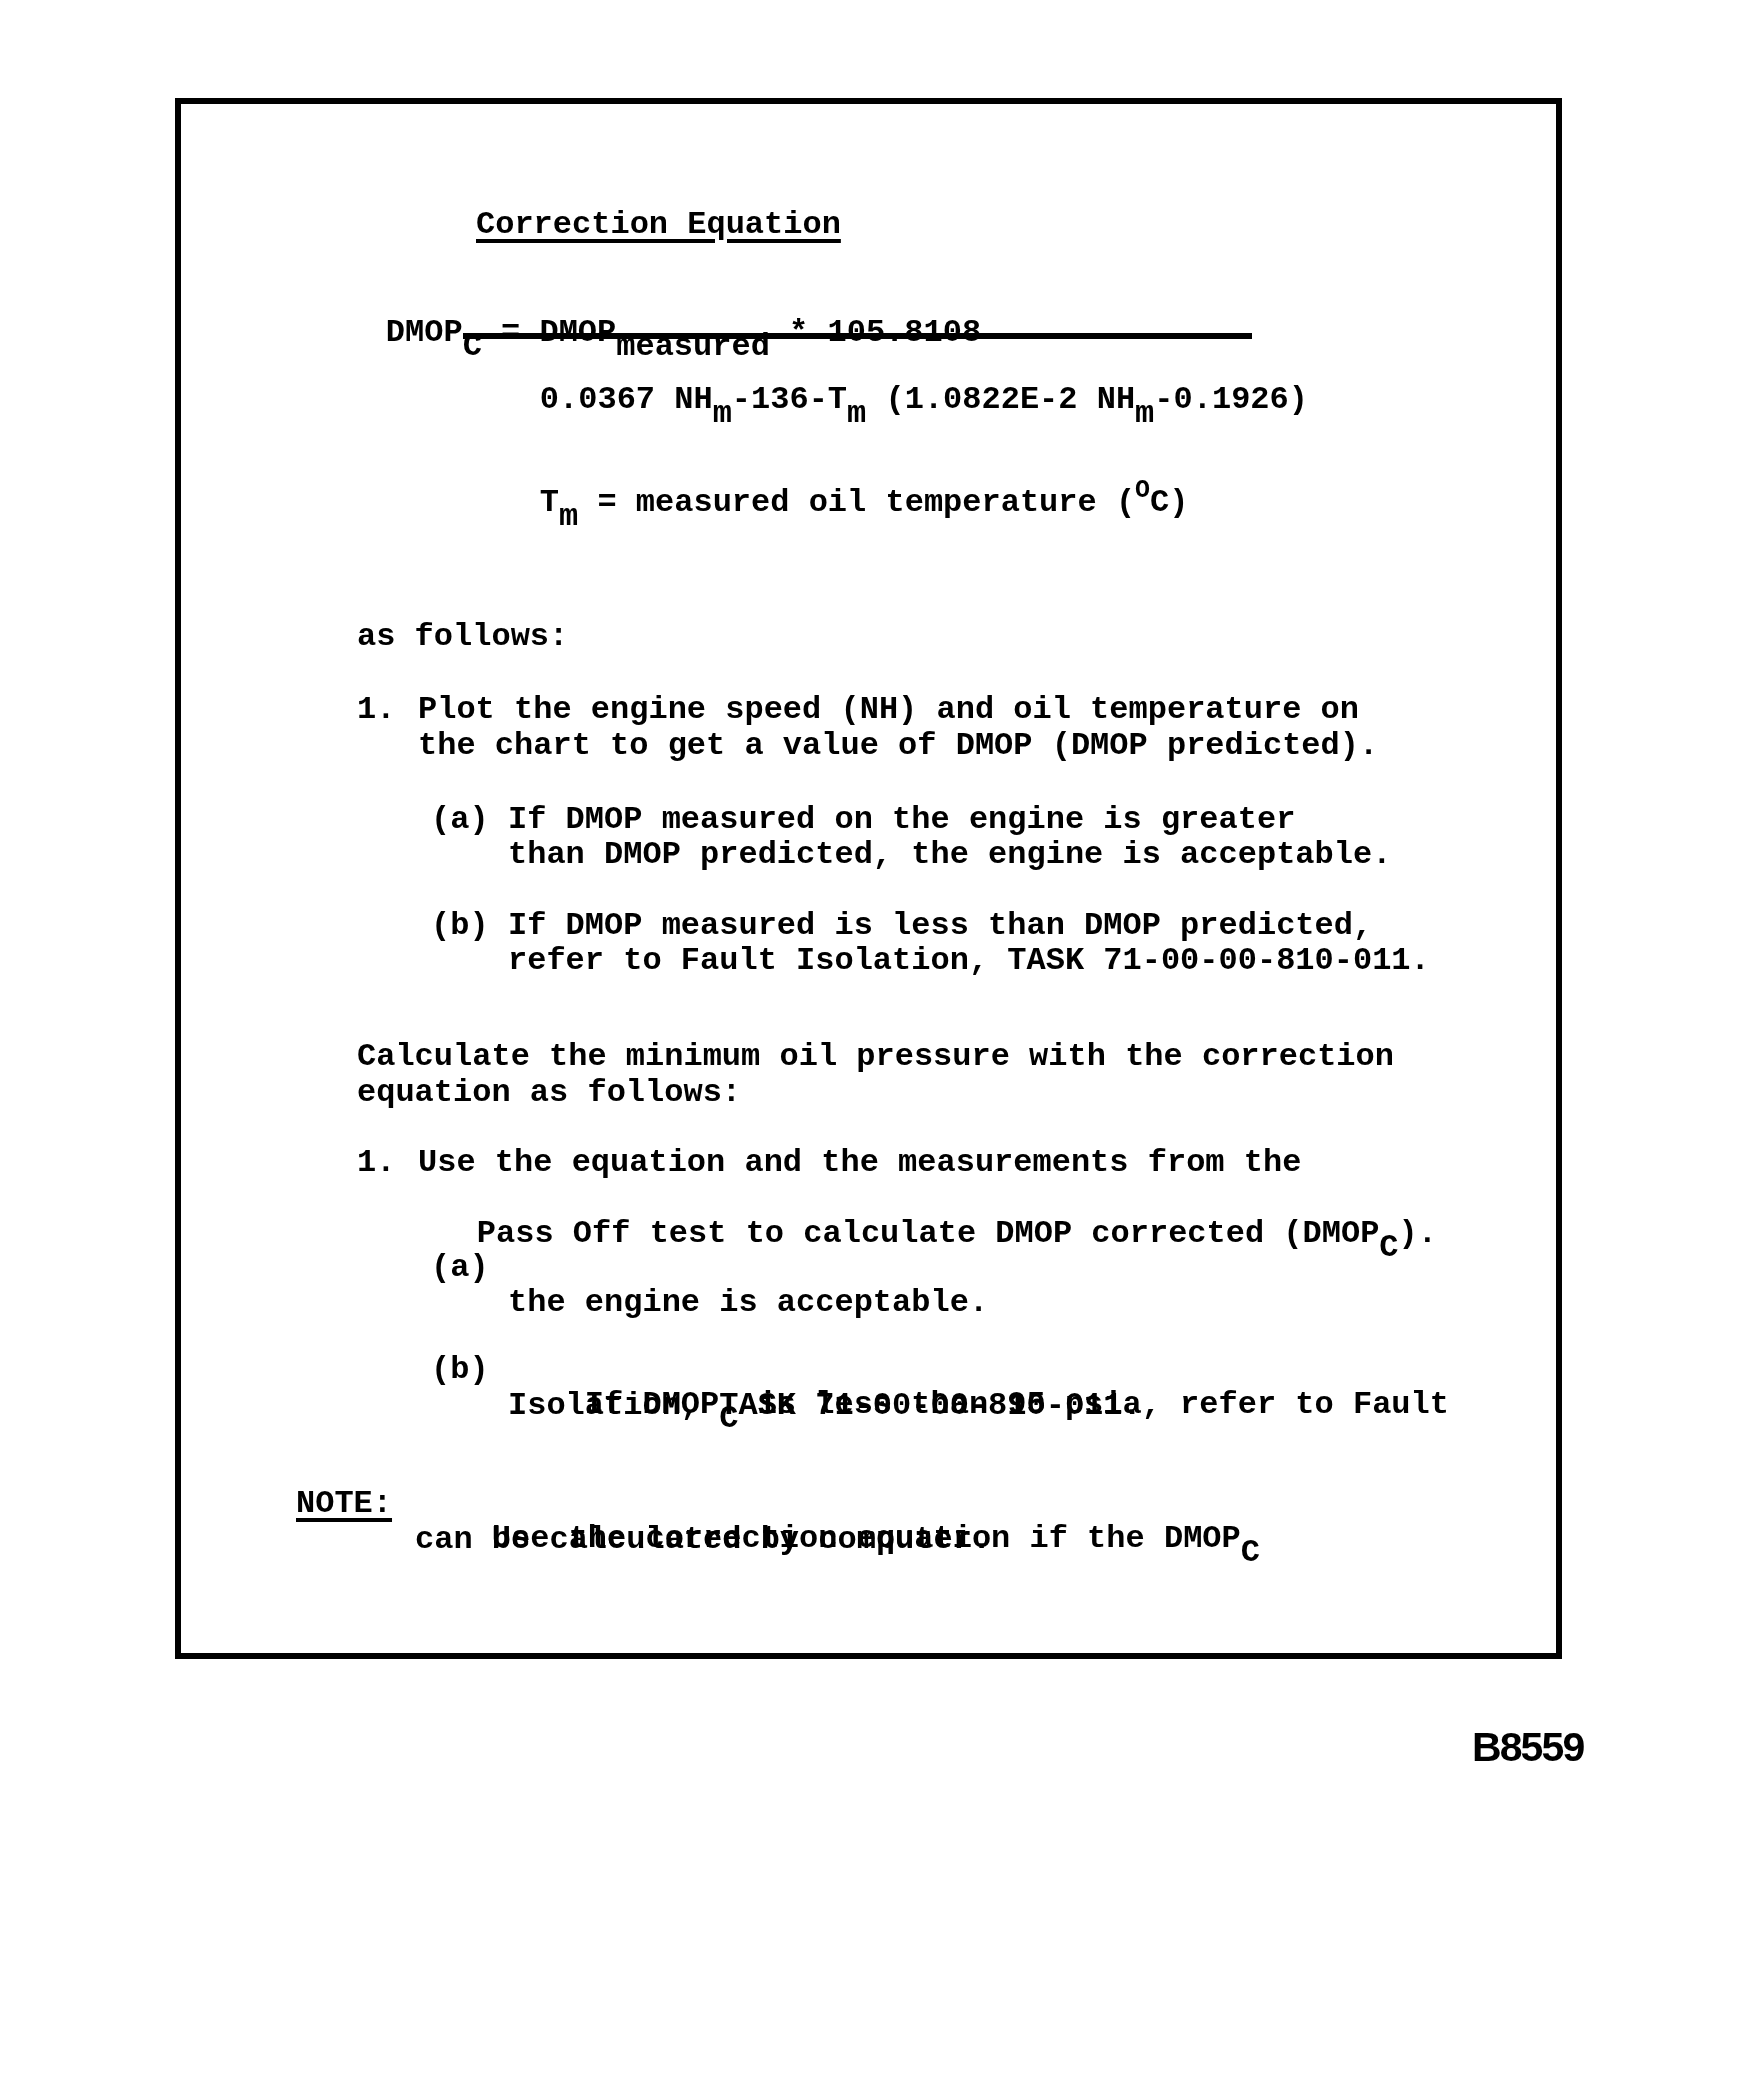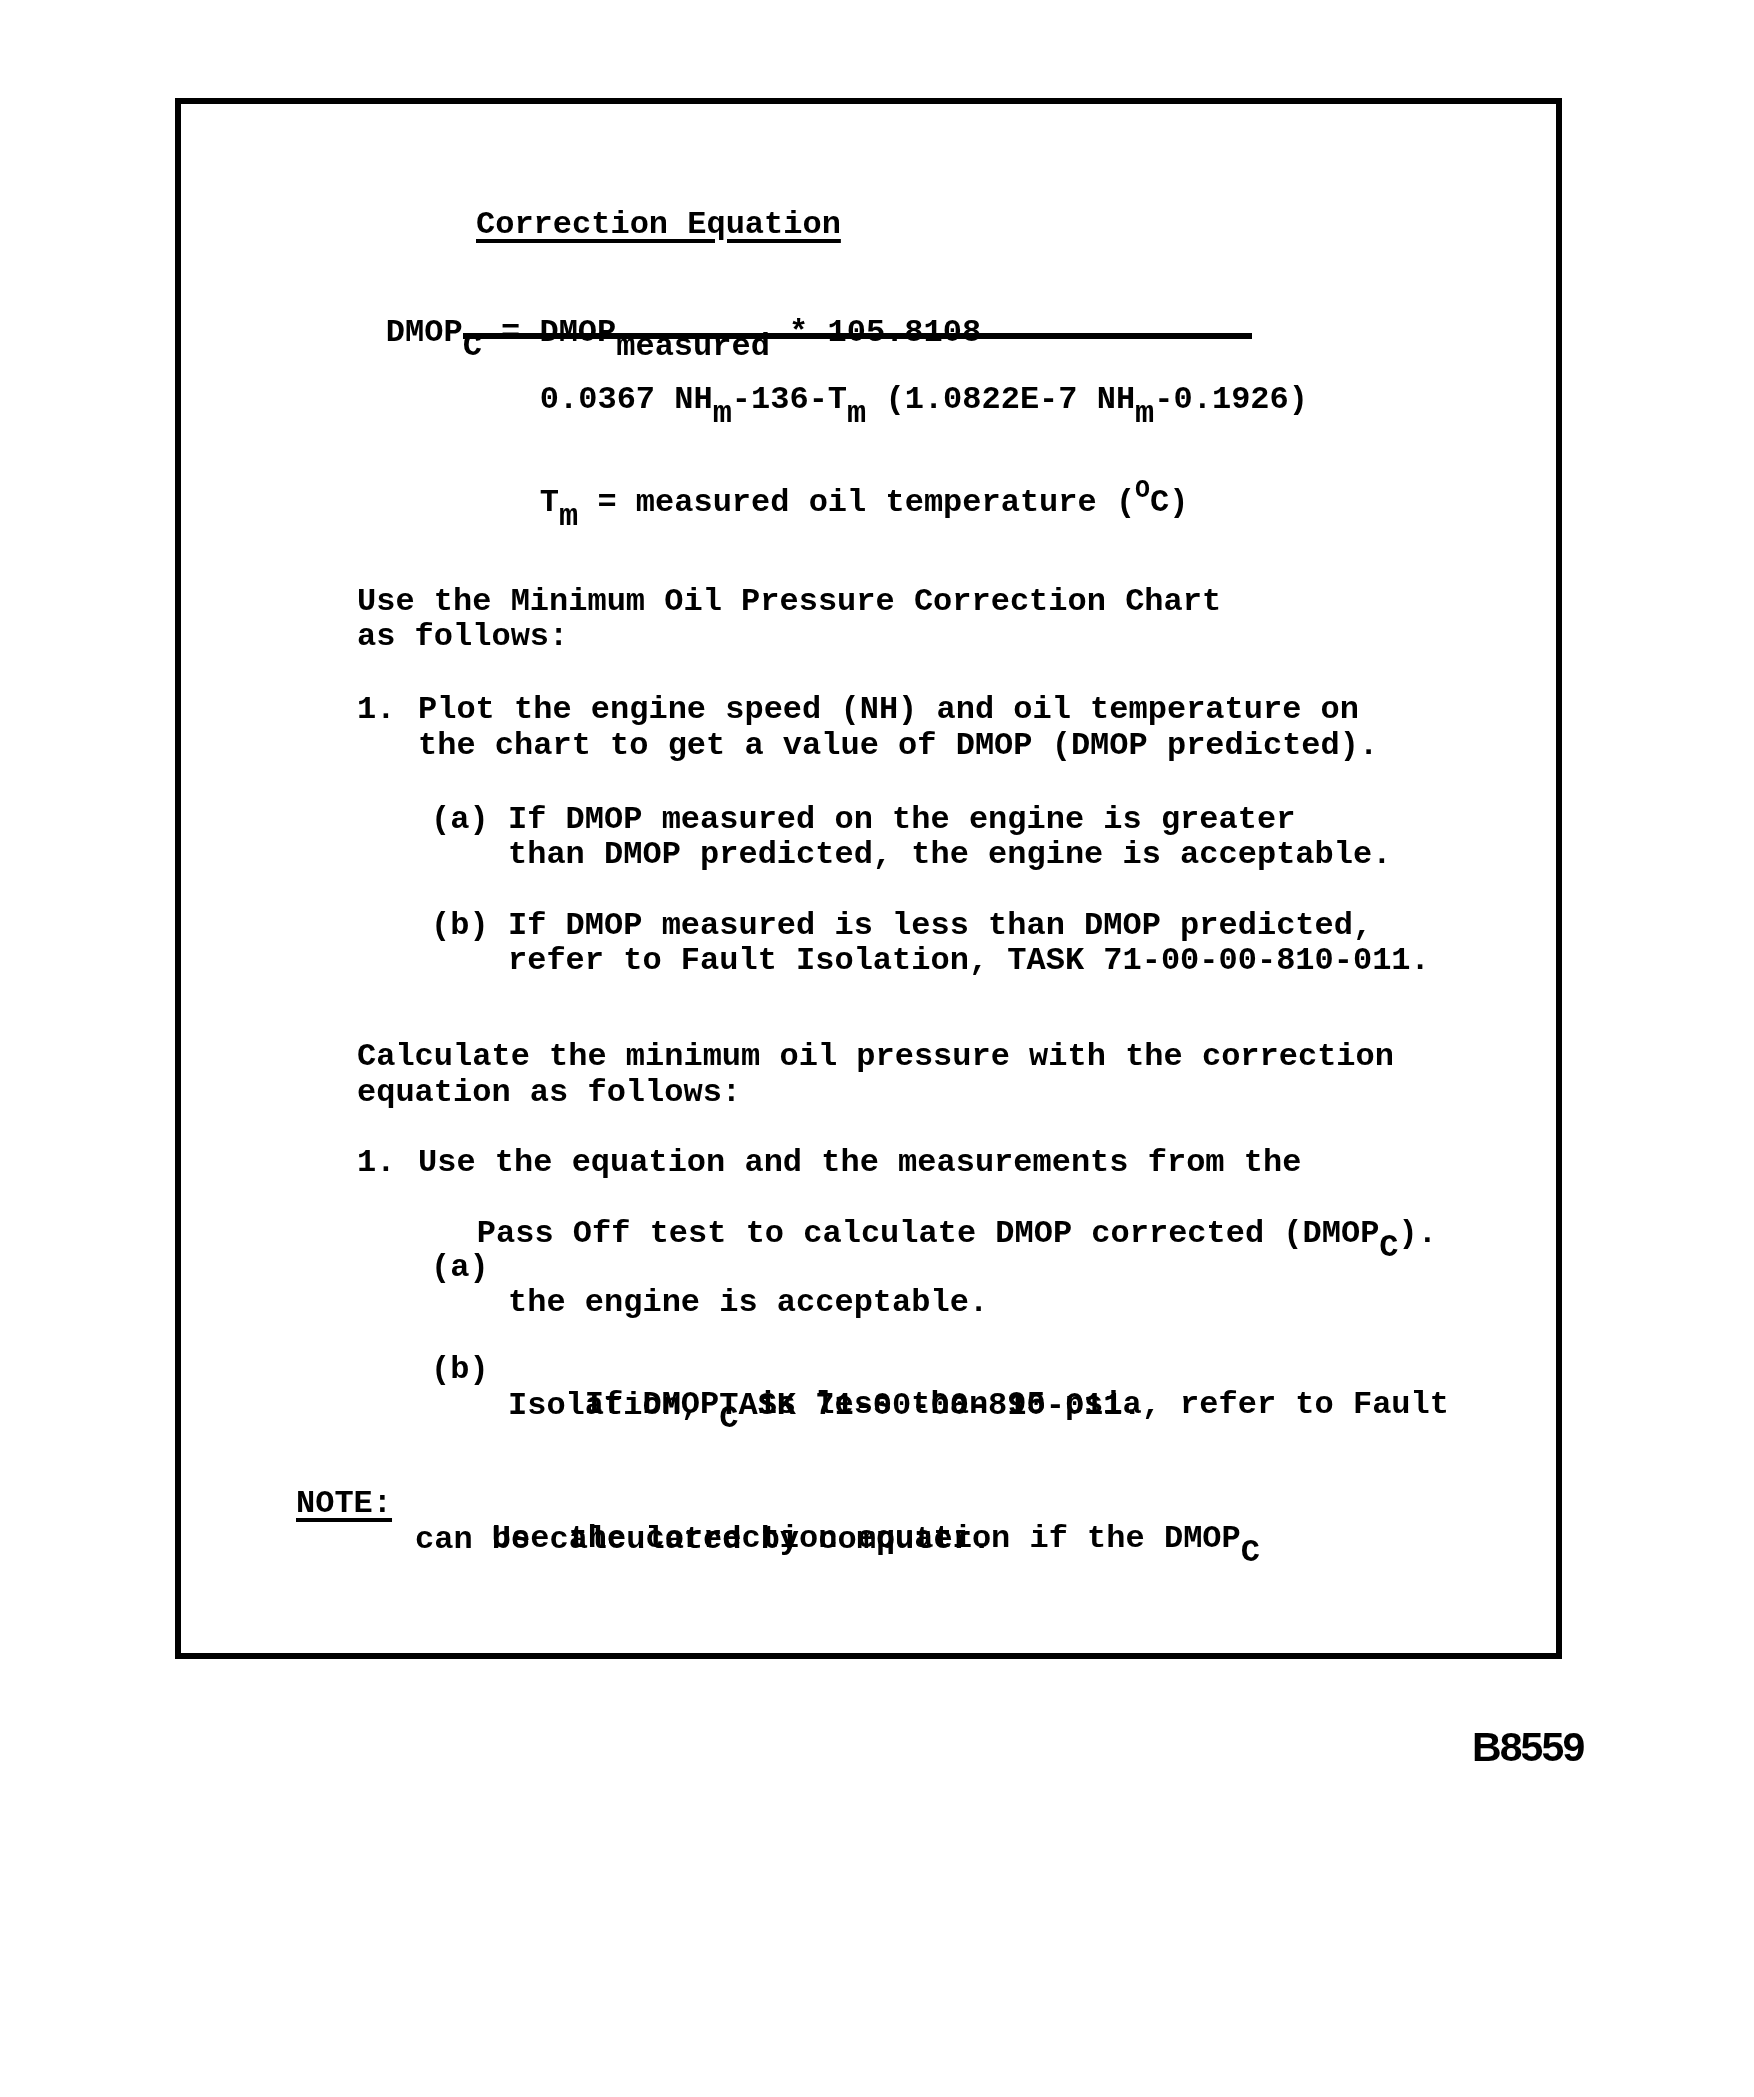--- a/index.html
+++ b/index.html
@@ -77,28 +77,27 @@
 
   <div class="line underlined" style="left:476px; top:207px">Correction Equation</div>
 
   <div class="line" style="left:309px; top:280px">
     <span>DMOP</span><span class="sub">C</span><span> = </span><span>DMOP</span><span class="sub">measured</span><span> * 105.8108</span>
   </div>
 
   <div class="frac-bar"></div>
 
   <div class="line" style="left:463px; top:347px">
-    <span>0.0367 NH</span><span class="sub">m</span><span>-136-T</span><span class="sub">m</span><span> (1.0822E-7 NH</span><span class="sub">m</span><span>-0.1926)</span>
+    <span>0.0367 NH</span><span class="sub">m</span><span>-136-T</span><span class="sub">m</span><span> (1.0822E-2 NH</span><span class="sub">m</span><span>-0.1926)</span>
   </div>
 
   <div class="line" style="left:463px; top:450px">
     <span>T</span><span class="sub">m</span><span> = measured oil temperature (</span><span class="sup">O</span><span>C)</span>
   </div>
 
-  <div class="line" style="left:357px; top:584px">Use the Minimum Oil Pressure Correction Chart</div>
   <div class="line" style="left:357px; top:619px">as follows:</div>
 
   <div class="line" style="left:357px; top:692px">1.</div>
   <div class="line" style="left:418px; top:692px">Plot the engine speed (NH) and oil temperature on</div>
   <div class="line" style="left:418px; top:728px">the chart to get a value of DMOP (DMOP predicted).</div>
 
   <div class="line" style="left:431px; top:802px">(a)</div>
   <div class="line" style="left:508px; top:802px">If DMOP measured on the engine is greater</div>
   <div class="line" style="left:508px; top:837px">than DMOP predicted, the engine is acceptable.</div>
 

